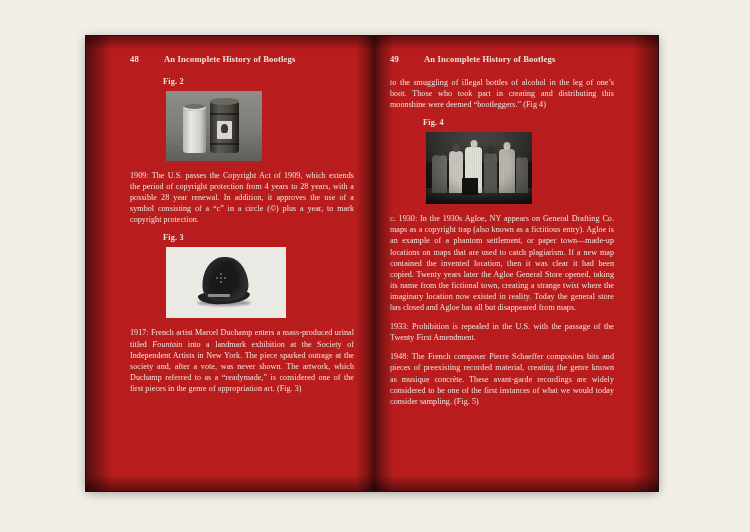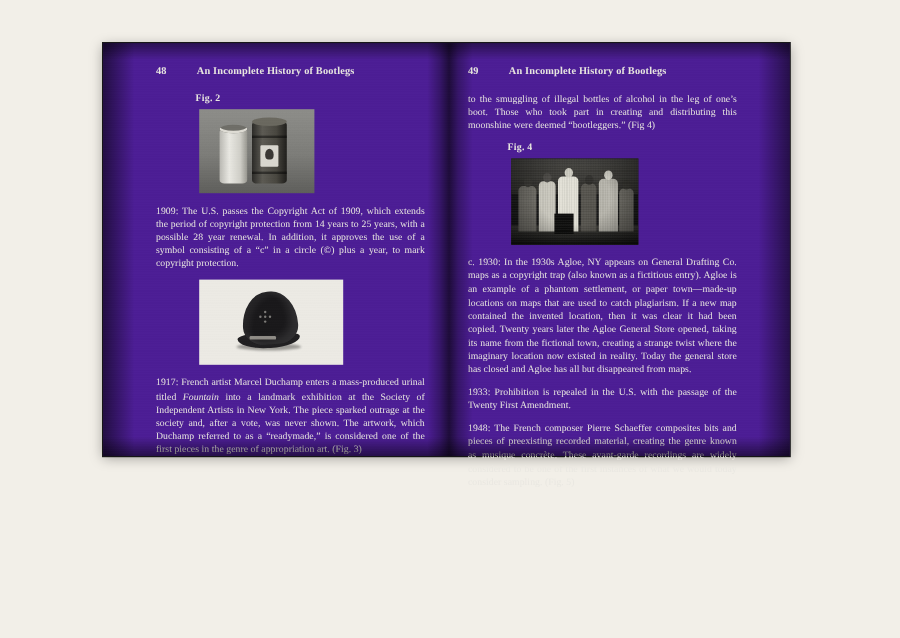--- a/index.html
+++ b/index.html
@@ -21,22 +21,22 @@
     height: 532px;
     background: #f2efe8;
   }
 
   
   #book {
     position: absolute;
     left: 86px;
     top: 36px;
     width: 572px;
-    height: 344px;
-    background: #4c1d95;
+    height: 455px;
+    background: #b91c1c;
     box-shadow: 0 2px 10px rgba(0,0,0,0.35),
                 0 0 0 1px #1b1b1c;
   }
 
   
   #book .edge-shade-left {
     position: absolute;
     left: 0; top: 0; bottom: 0;
     width: 26px;
     background: linear-gradient(to right, rgba(0,0,0,0.55), rgba(0,0,0,0));
@@ -355,23 +355,24 @@
           <div class="fig-image img-cylinders">
             <div class="cyl-a"></div>
             <div class="cyl-b">
               <div class="tinylabel"></div>
             </div>
             <div class="band" style="top:22px"></div>
             <div class="band" style="top:52px"></div>
           </div>
         </div>
 
-        <p class="body-text">1909: The U.S. passes the Copyright Act of 1909, which extends the period of copyright protection from 14 years to 25 years, with a possible 28 year renewal. In addition, it approves the use of a symbol  consisting of a “c” in a circle (©) plus a year, to mark copyright protection.</p>
+        <p class="body-text">1909: The U.S. passes the Copyright Act of 1909, which extends the period of copyright protection from 4 years to 28 years, with a possible 28 year renewal. In addition, it approves the use of a symbol  consisting of a “c” in a circle (©) plus a year, to mark copyright protection.</p>
 
         <div class="figure">
+          <div class="fig-label">Fig. 3</div>
           <div class="fig-image img-fountain">
             <div class="base-shadow"></div>
             <div class="lip"></div>
             <div class="bowl"></div>
             <div class="drainholes">
               <i></i>
                 <i></i>
                 <i></i>
                 <i></i>
                 <i></i>

